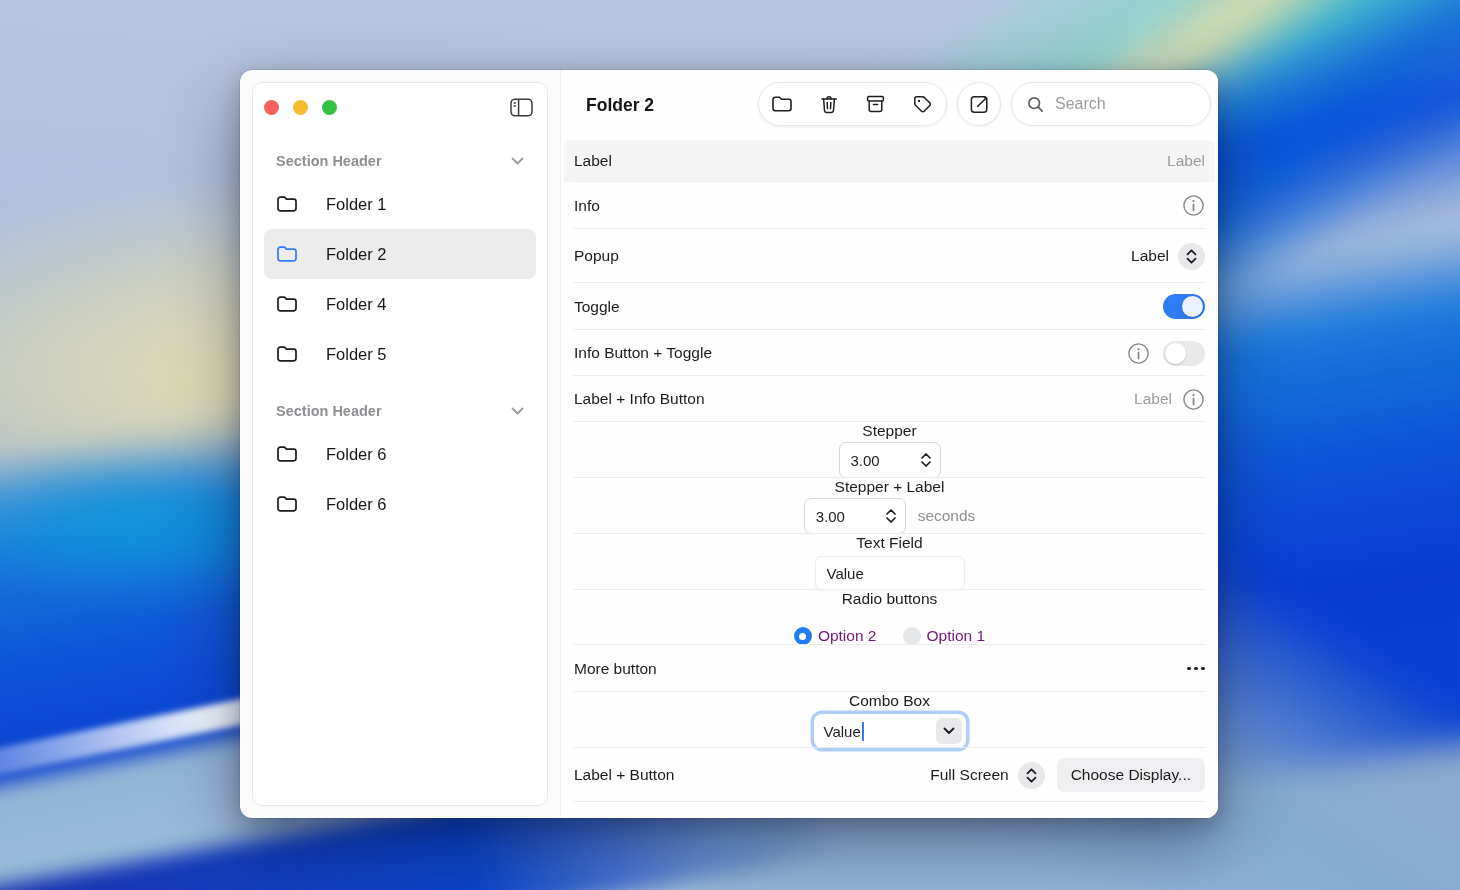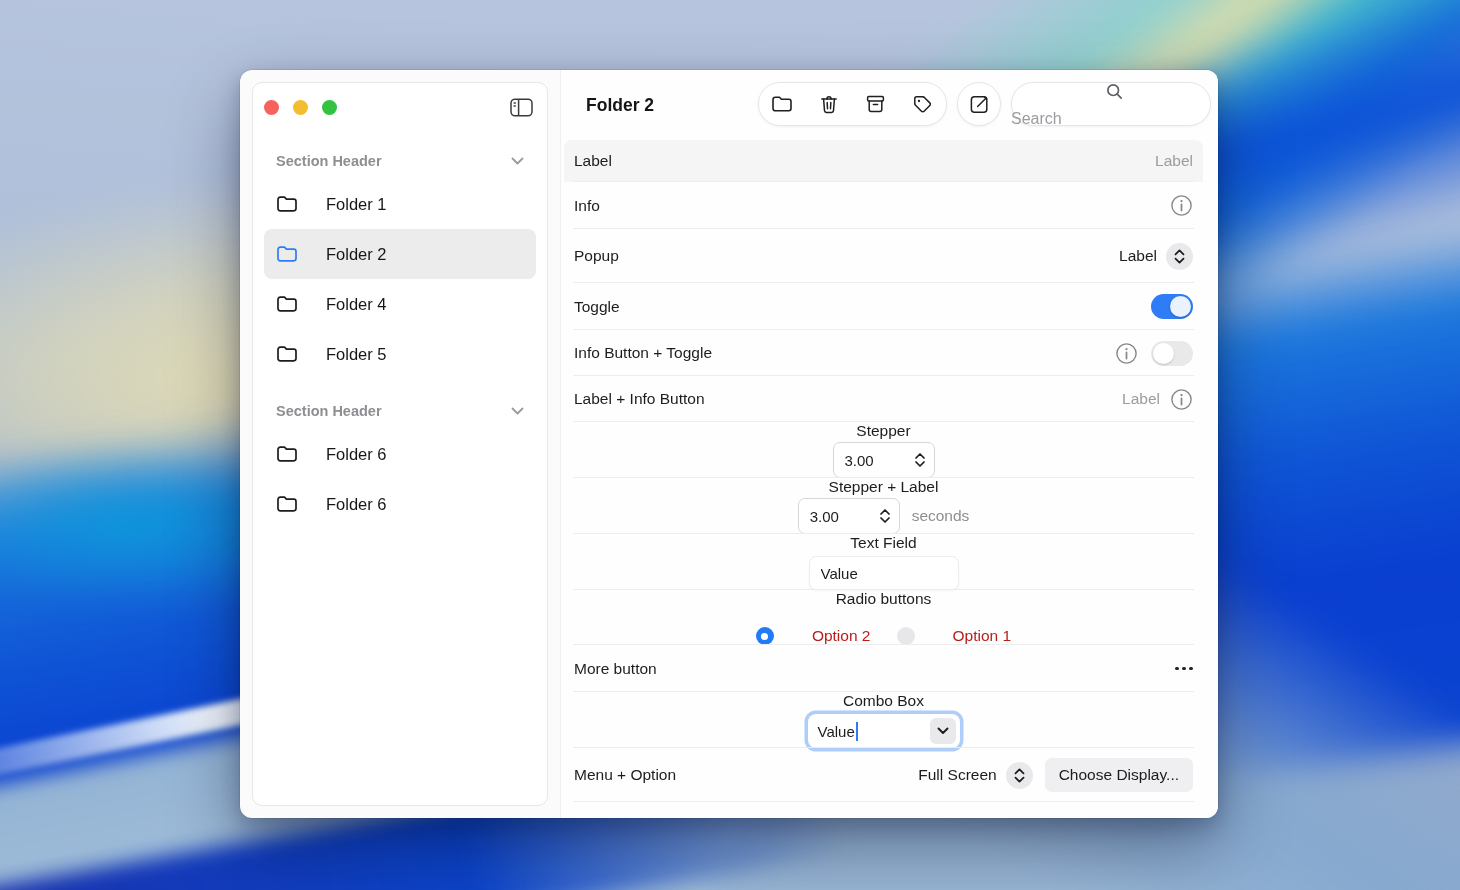--- a/index.html
+++ b/index.html
@@ -69,27 +69,27 @@
     font-size:17.5px;font-weight:700;color:#151517;}
   .tb-group{position:absolute;left:197px;top:12px;width:189px;height:44px;border-radius:22px;
     background:#fff;border:1px solid #e6e6e8;box-sizing:border-box;display:flex;align-items:center;
     box-shadow:0 1px 3px rgba(0,0,0,.06);}
   .tb-btn{flex:1;height:100%;display:flex;align-items:center;justify-content:center;color:#1f1f21;cursor:pointer;}
   .tb-circle{position:absolute;left:396px;top:12px;width:44px;height:44px;border-radius:50%;
     background:#fff;border:1px solid #e6e6e8;box-sizing:border-box;display:flex;align-items:center;justify-content:center;
     color:#1f1f21;box-shadow:0 1px 3px rgba(0,0,0,.06);cursor:pointer;}
   .tb-search{position:absolute;left:450px;top:12px;width:200px;height:44px;border-radius:22px;
     background:#fff;border:1px solid #e5e5e7;box-sizing:border-box;display:flex;align-items:center;
-    padding:0 8px 0 15px;gap:9px;box-shadow:0 1px 3px rgba(0,0,0,.05);flex-direction:column;}
+    padding:0 8px 0 15px;gap:9px;box-shadow:0 1px 3px rgba(0,0,0,.05);}
   .tb-search svg{flex:none;}
   .tb-search input{border:none;outline:none;background:transparent;flex:1;min-width:0;
     font-size:16px;color:#1d1d1f;font-family:inherit;}
   .tb-search input::placeholder{color:#9b9ba0;}
   
-  .rows{position:absolute;left:3px;right:15px;top:70px;}
+  .rows{position:absolute;left:3px;right:3px;top:70px;}
   .row{position:relative;display:flex;align-items:center;justify-content:space-between;padding:0 10px;}
   .row::after{content:"";position:absolute;left:9px;right:9px;bottom:0;height:1px;background:#ededee;}
   .row.first{background:#f5f5f6;border-radius:8px 8px 0 0;}
   .h42{height:42px;} .h46{height:46px;} .h47{height:47px;} .h54{height:54px;align-items:center;} .h55{height:55px;flex-direction:column;} .h56{height:56px;flex-direction:column;}
   .r-label{font-size:15.5px;color:#1d1d1f;}
   .r-value{font-size:15.5px;color:#9c9ca1;}
   .r-ctl{display:flex;align-items:center;}
   .gray-circle{width:27px;height:27px;border-radius:50%;background:#e9e9eb;display:flex;align-items:center;justify-content:center;cursor:pointer;}
   .info-btn{display:flex;align-items:center;justify-content:center;cursor:pointer;}
   
@@ -110,21 +110,21 @@
   .textfield{width:150px;height:34px;box-sizing:border-box;border:1px solid #ececee;border-radius:7px;
     background:#fff;box-shadow:0 1px 2px rgba(0,0,0,.04);padding:0 11px;font-size:15px;color:#1d1d1f;
     font-family:inherit;outline:none;}
   
   .radio-opt{display:flex;align-items:center;gap:6px;cursor:pointer;}
   .radio-opt + .radio-opt{margin-left:26px;}
   .radio{width:18px;height:18px;border-radius:50%;position:relative;}
   .radio.sel{background:#1f7cf5;}
   .radio.sel::after{content:"";position:absolute;left:5.5px;top:5.5px;width:7px;height:7px;border-radius:50%;background:#fff;}
   .radio.unsel{background:#e7e7e9;}
-  .opt-label{font-size:15.5px;color:#b91c1c;margin-left:32px;}
+  .opt-label{font-size:15.5px;color:#701a75;}
   
   .more-dots{display:flex;gap:3.5px;cursor:pointer;padding:6px 0;}
   .more-dots i{width:3.6px;height:3.6px;border-radius:50%;background:#232325;}
   
   .combo{position:relative;width:152px;height:34px;border-radius:8px;background:#fff;
     box-shadow:0 0 0 3.5px #aecdf9;display:flex;align-items:center;padding-left:10px;box-sizing:border-box;cursor:text;}
   .combo .val{font-size:15px;color:#1d1d1f;}
   .combo .caret{width:2px;height:19px;background:#2e7cf6;margin-left:1px;}
   .combo-btn{position:absolute;right:4px;top:4px;width:26px;height:26px;border-radius:6px;background:#e9e9eb;
     display:flex;align-items:center;justify-content:center;cursor:pointer;}
@@ -426,21 +426,21 @@
           <span class="caret"></span>
           <span class="combo-btn">
             <svg width="12" height="8" viewBox="0 0 12 8" fill="none" stroke="#1d1d1f" stroke-width="1.9" stroke-linecap="round" stroke-linejoin="round">
                 <polyline points="1.5,1.5 6,6 10.5,1.5"></polyline>
               </svg>
           </span>
         </span>
       </div>
 
       <div class="row h54">
-        <span class="r-label">Menu + Option</span>
+        <span class="r-label">Label + Button</span>
         <span class="r-ctl">
           <span class="menu-ctl">
             <span class="menu-val">Full Screen</span>
             <span class="gray-circle">
               <svg width="11" height="15" viewBox="0 0 11 15" fill="none" stroke="#1d1d1f" stroke-width="1.8" stroke-linecap="round" stroke-linejoin="round">
                   <polyline points="1.5,5.3 5.5,1.4 9.5,5.3"></polyline>
                   <polyline points="1.5,9.7 5.5,13.6 9.5,9.7"></polyline>
                 </svg>
             </span>
           </span>

